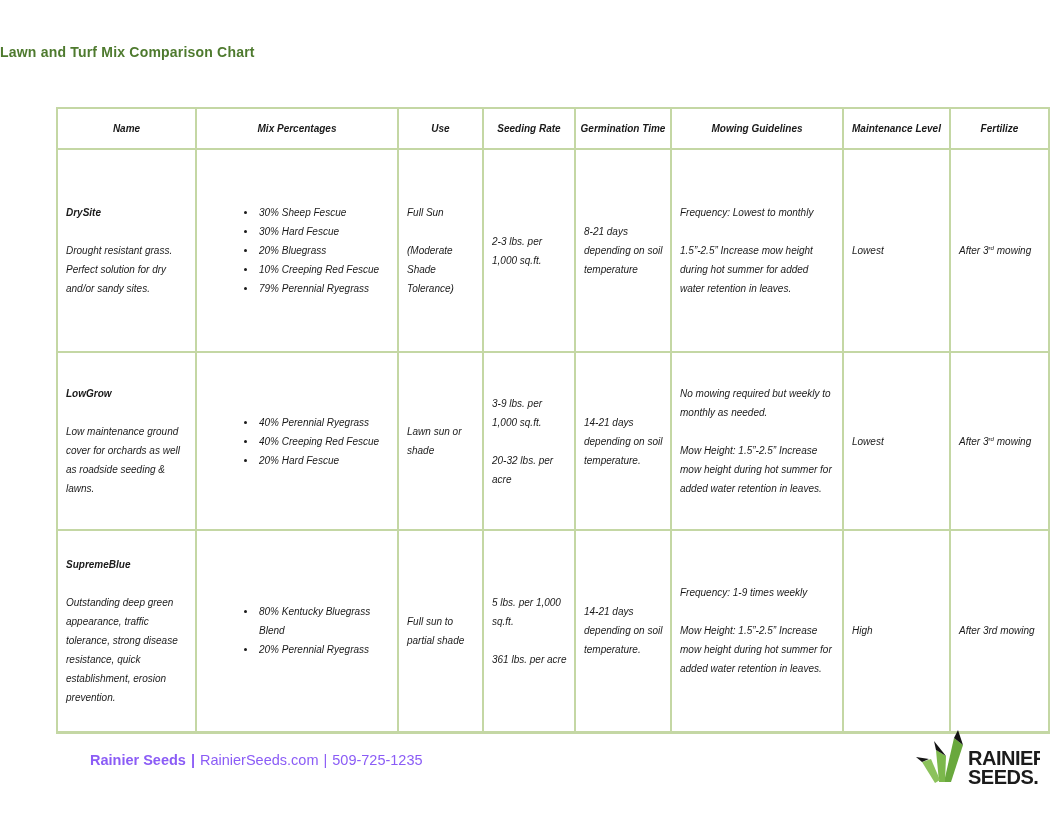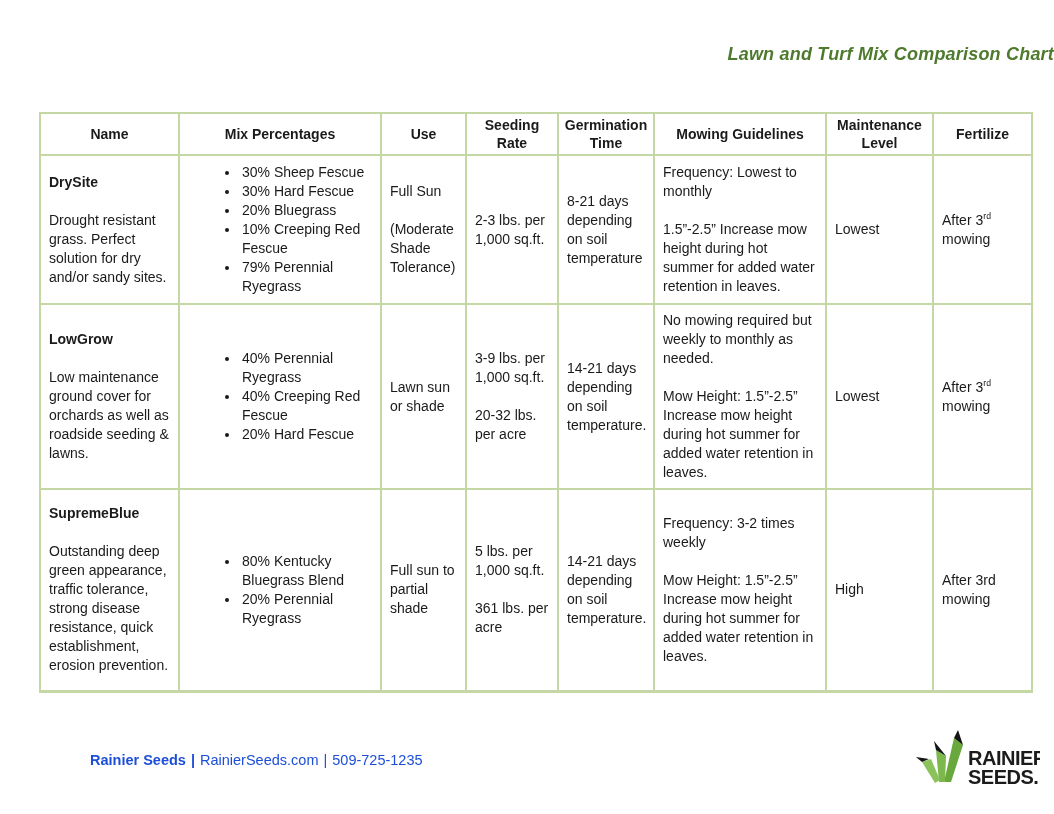--- a/index.html
+++ b/index.html
@@ -7,51 +7,51 @@
     position: relative;
     width: 1054px;
     height: 814px;
     background: #ffffff;
     font-family: "Liberation Sans", sans-serif;
     color: #1a1a1a;
     overflow: hidden;
   }
   .title {
     margin: 44px 0 0 0;
-    text-align: right;
-    font-size: 18px;
+    text-align: left;
+    font-size: 14px;
     font-weight: bold;
     color: #4e7a2e;
     letter-spacing: 0.2px;
-    font-style: italic;
   }
   table.mix-table {
     table-layout: fixed;
     border-collapse: collapse;
     width: 992px;
-    margin: 47px 0 0 39px;
-    font-size: 14px;
+    margin: 47px 0 0 56px;
+    font-size: 10px;
     line-height: 19px;
+    font-style: italic;
   }
   table.mix-table th, table.mix-table td {
     border: 2px solid #c4d7a4;
     vertical-align: middle;
     text-align: left;
     padding: 6px 7px 6px 8px;
     overflow: hidden;
   }
   table.mix-table { border-bottom: 3px solid #c4d7a4; }
   table.mix-table th {
     text-align: center;
     font-weight: bold;
     padding: 2px 2px;
     height: 35px;
     line-height: 18px;
   }
-  tr.row-1 { height: 149px; }
+  tr.row-1 { height: 203px; }
   tr.row-2 { height: 178px; }
   tr.row-3 { height: 202px; }
   td p { margin: 0; }
   td p + p { margin-top: 19px; }
   .product-name { font-weight: bold; }
   ul.mix-list {
     margin: 0;
     padding: 0 0 0 52px;
     list-style: disc outside;
   }
@@ -63,21 +63,21 @@
     bottom: 18px;
     width: 100%;
     height: 72px;
     display: flex;
     align-items: center;
     justify-content: space-between;
   }
   .contact {
     margin: 0 0 0 90px;
     font-size: 14.5px;
-    color: #1d4ed8;
+    color: #8b5cf6;
   }
   .contact .bold { font-weight: bold; }
   .contact .sep { margin: 0 5px; }
   .logo {
     margin-right: 14px;
     width: 136px;
     height: 68px;
   }
   .logo text {
     font-family: "Liberation Sans", sans-serif;
@@ -203,21 +203,21 @@
           <p>Full sun to partial shade</p>
         </td>
         <td>
           <p>5 lbs. per 1,000 sq.ft.</p>
           <p>361 lbs. per acre</p>
         </td>
         <td>
           <p>14-21 days depending on soil temperature.</p>
         </td>
         <td>
-          <p>Frequency: 3-2 times weekly</p>
+          <p>Frequency: 1-9 times weekly</p>
           <p>Mow Height: 1.5”-2.5” Increase mow height during hot summer for added water retention in leaves.</p>
         </td>
         <td>
           <p>High</p>
         </td>
         <td>
           <p><span>After 3rd</span><sup></sup><span> mowing</span></p>
         </td>
       </tr>
 

